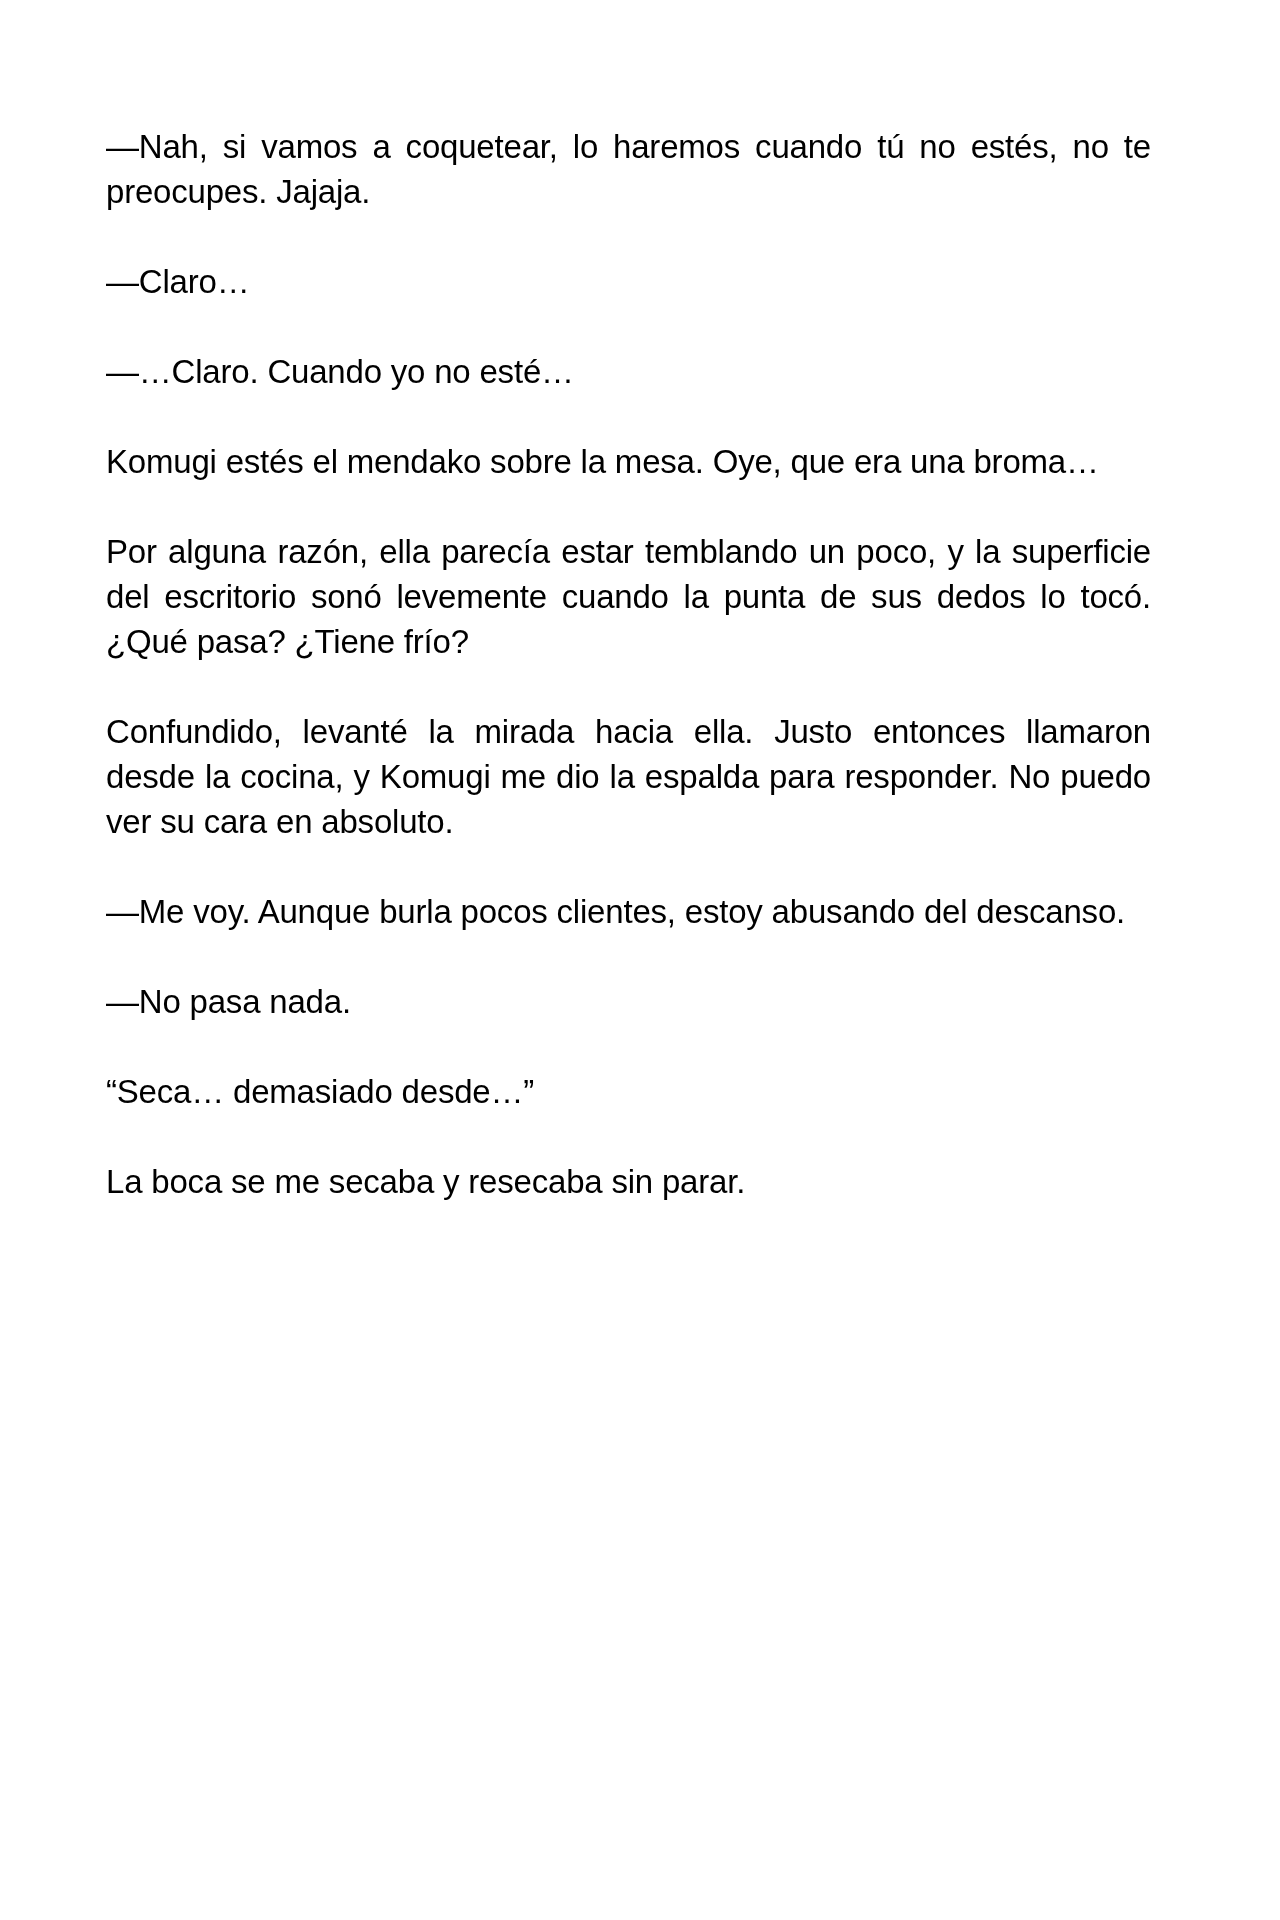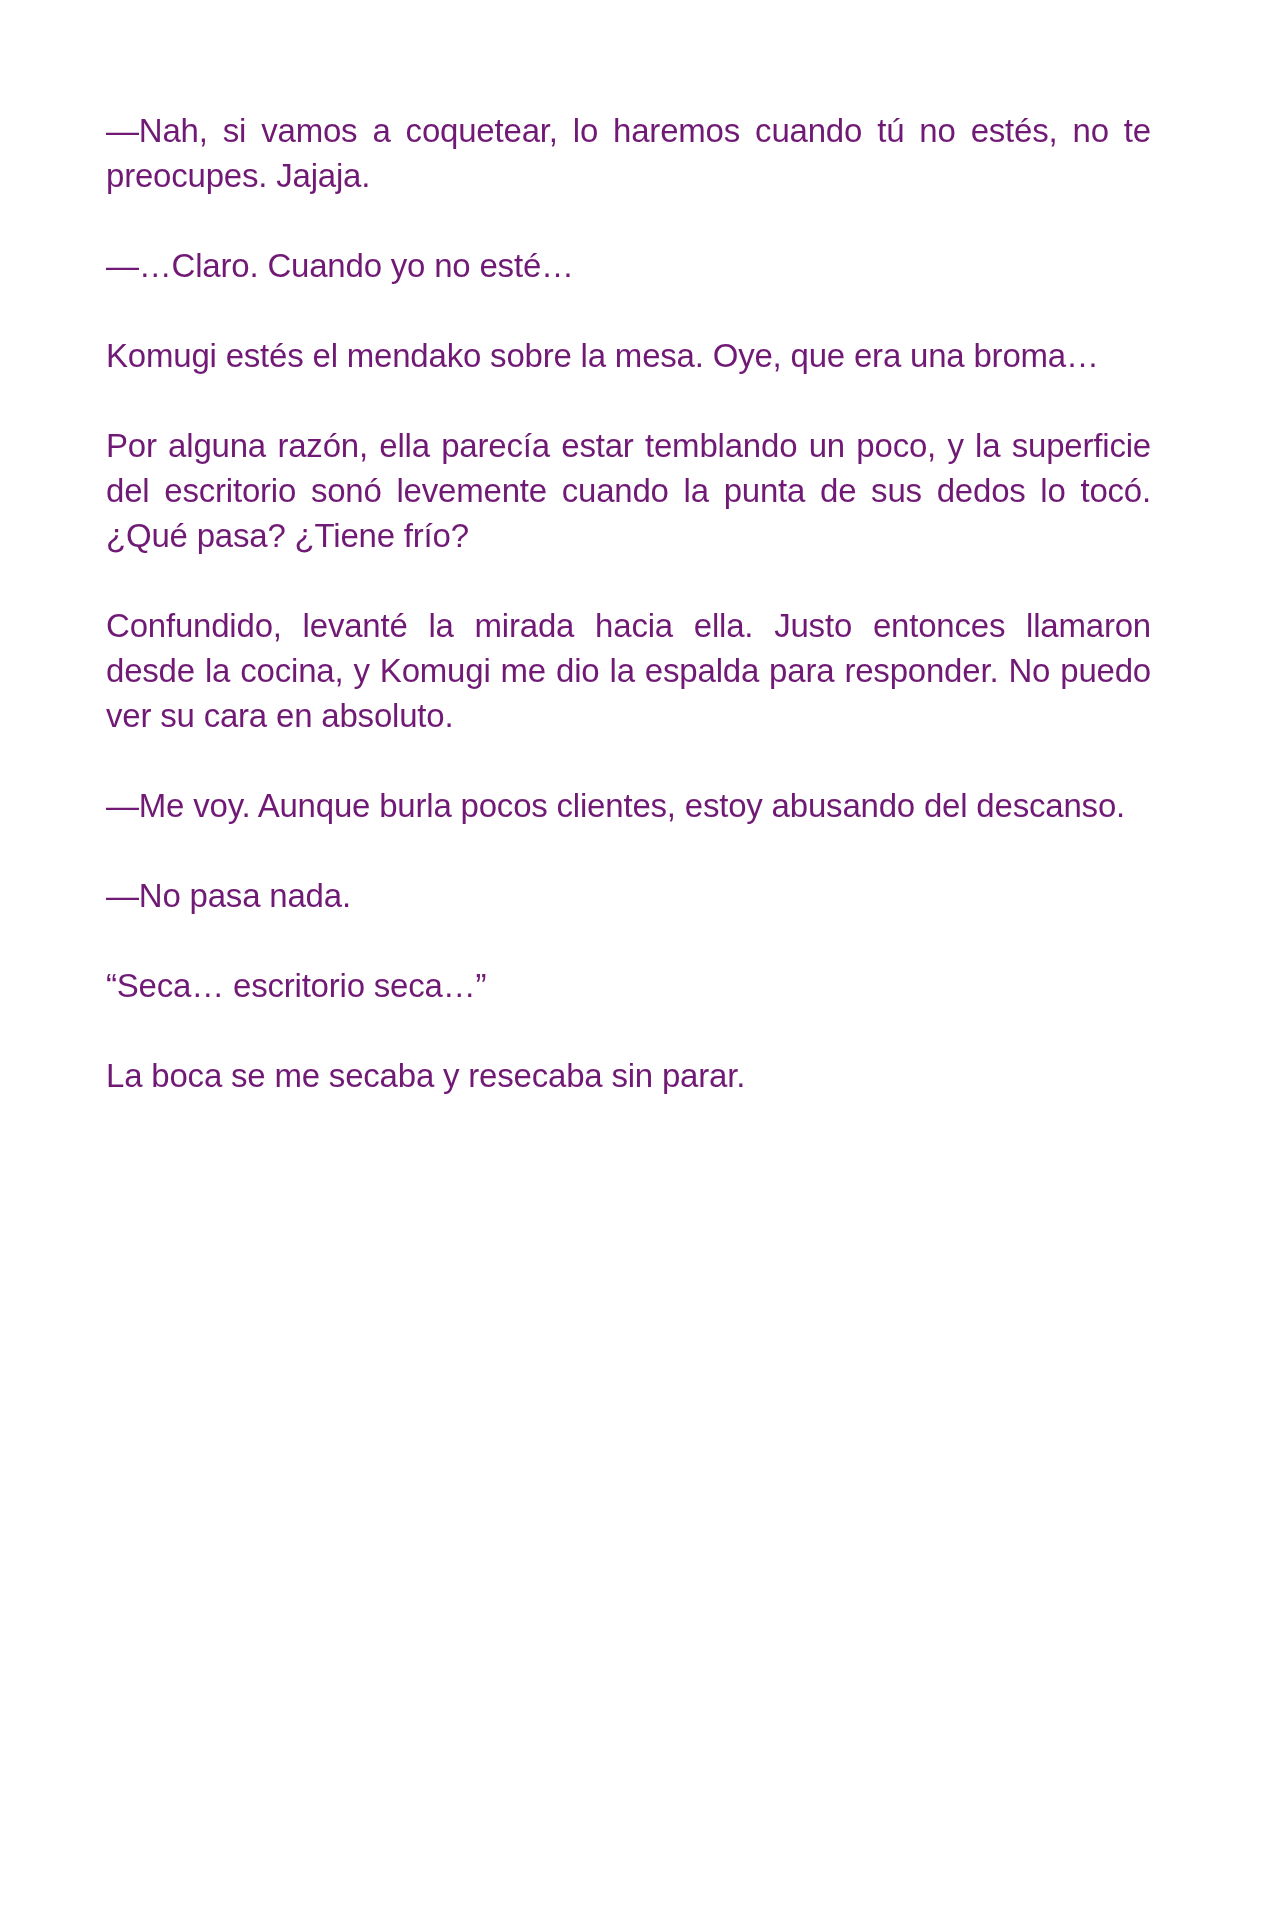--- a/index.html
+++ b/index.html
@@ -10,42 +10,43 @@
   body {
     width: 1280px;
     height: 1920px;
     position: relative;
     overflow: hidden;
     font-family: "Liberation Sans", sans-serif;
   }
   .page {
     position: absolute;
     left: 106px;
-    top: 108px;
+    top: 124px;
     width: 1045px;
-    color: #701a75;
+    color: #000000;
   }
   .page p {
     margin: 0 0 45px 0;
     font-size: 33px;
     line-height: 45px;
     letter-spacing: -0.2px;
     text-align: justify;
     text-justify: inter-word;
   }
   .page p:last-child {
     margin-bottom: 12px;
   }
 </style>
 </head>
 <body>
 
 <main class="page">
     <p>—Nah, si vamos a coquetear, lo haremos cuando tú no estés, no te preocupes. Jajaja.</p>
+    <p>—Claro…</p>
     <p>—…Claro. Cuando yo no esté…</p>
     <p>Komugi estés el mendako sobre la mesa. Oye, que era una broma…</p>
     <p>Por alguna razón, ella parecía estar temblando un poco, y la superficie del escritorio sonó levemente cuando la punta de sus dedos lo tocó. ¿Qué pasa? ¿Tiene frío?</p>
     <p>Confundido, levanté la mirada hacia ella. Justo entonces llamaron desde la cocina, y Komugi me dio la espalda para responder. No puedo ver su cara en absoluto.</p>
     <p>—Me voy. Aunque burla pocos clientes, estoy abusando del descanso.</p>
     <p>—No pasa nada.</p>
-    <p>“Seca… escritorio seca…”</p>
+    <p>“Seca… demasiado desde…”</p>
     <p>La boca se me secaba y resecaba sin parar.</p>
   </main>
 
 </body></html>

